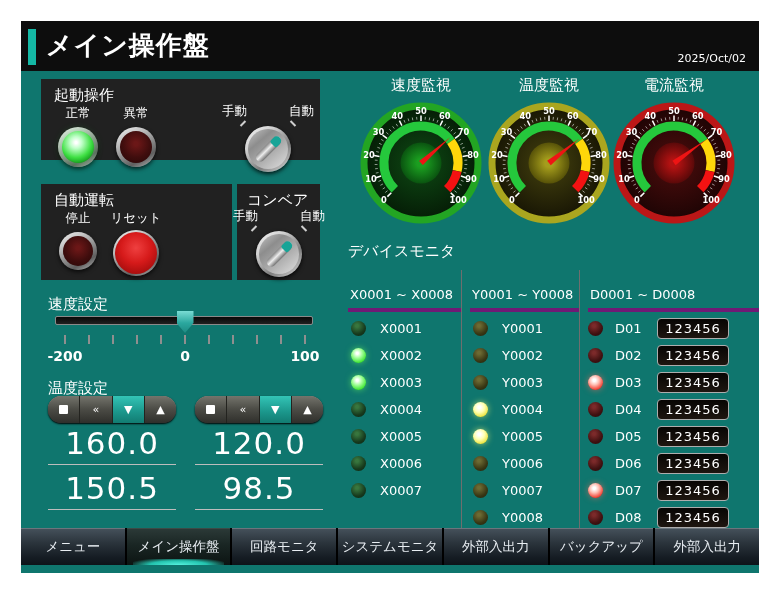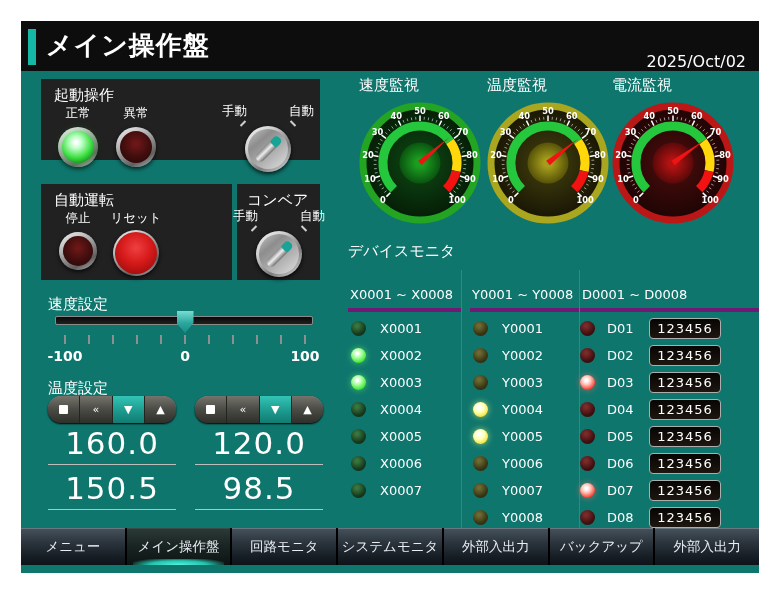--- a/index.html
+++ b/index.html
@@ -5,21 +5,21 @@
   html,body{margin:0;padding:0;background:#fff;}
   *{box-sizing:border-box;}
   .page{position:relative;width:780px;height:592px;background:#fff;overflow:hidden;
         font-family:"DejaVu Sans","Liberation Sans",sans-serif;}
   .app{position:absolute;left:21px;top:21px;width:738px;height:552px;background:#0f766e;overflow:hidden;}
 
   
   .hdr{position:absolute;left:0;top:0;width:100%;height:50px;background:#0d0d0d;}
   .accent{position:absolute;left:7px;top:8px;width:8px;height:36px;background:#14b8a5;}
   .title{position:absolute;left:25px;top:7px;font-size:26px;font-weight:bold;color:#fff;letter-spacing:1px;}
-  .date{position:absolute;right:13px;top:31px;font-size:16px;color:#fff;}
+  .date{position:absolute;right:13px;top:31px;font-size:11px;color:#fff;}
 
   
   .panel{position:absolute;background:#212121;}
   .p-start{left:20px;top:58px;width:279px;height:81px;}
   .p-auto{left:20px;top:163px;width:191px;height:96px;}
   .p-conv{left:216px;top:163px;width:83px;height:96px;}
   .ptitle{position:absolute;left:13px;top:7px;font-size:15px;color:#fff;}
   .p-conv .ptitle{left:10px;}
 
   .lamp-row{position:absolute;left:8px;top:26px;display:flex;}
@@ -61,30 +61,30 @@
              box-shadow:inset 0 1px 0 #9a9a94,0 1px 2px #000;background:#333;}
   .tbtn{flex:1;display:flex;align-items:center;justify-content:center;background:linear-gradient(#74746c 0%,#4c4c46 48%,#2f2f2b 100%);border-right:1px solid #23231f;color:#fff;}
   .tbtn:last-child{border-right:none;}
   .tbtn.active{background:linear-gradient(#33c4b6 0%,#1b968b 60%,#127c72 100%);}
   .tbtn .sq{width:9px;height:9px;background:#fff;border-radius:1px;}
   .tbtn .gl{font-size:11px;line-height:1;}
   .val{position:absolute;width:128px;height:40px;font-size:31px;color:#fff;text-align:center;line-height:36px;
        border-bottom:1px solid #bdbdbd;letter-spacing:1px;}
 
   
-  .gwrap{position:absolute;width:124px;text-align:left;top:55px;}
+  .gwrap{position:absolute;width:124px;text-align:center;top:55px;}
   .gtitle{font-size:15px;color:#fff;margin-bottom:7px;}
 
   
   .mon{position:absolute;left:327px;top:221px;width:412px;color:#fff;}
   .mon-title{font-size:15px;margin-bottom:9px;}
   .mon-cols{display:flex;}
   .mon-col{width:113px;}
   .mon-col.c-y{width:118px;border-left:1px solid #6e6e6e;padding-left:8px;}
-  .mon-col.c-d{width:181px;border-left:1px solid #6e6e6e;}
+  .mon-col.c-d{width:181px;border-left:1px solid #6e6e6e;padding-left:8px;}
   .mon-head{font-size:13px;border-bottom:4px solid #701a75;padding:1px 0 6px 2px;white-space:nowrap;margin-top:16px;}
   .mon-rows{margin-top:3px;}
   .mon-row{height:27px;display:flex;align-items:center;}
   .dl{width:15px;height:15px;border-radius:50%;margin-left:3px;flex:none;}
   .c-d .dl{margin-left:0;}
   .dl.green-off{background:radial-gradient(circle at 40% 32%,#38763e 10%,#173a1d 60%,#0b2110 100%);}
   .dl.green-on{background:radial-gradient(circle at 42% 35%,#ffffff 8%,#a8ffa0 35%,#47e83a 70%,#1d9a12 100%);box-shadow:0 0 6px rgba(110,255,90,.6);}
   .dl.yellow-off{background:radial-gradient(circle at 40% 32%,#6d6a33 10%,#393714 60%,#201f0a 100%);}
   .dl.yellow-on{background:radial-gradient(circle at 42% 35%,#ffffff 10%,#ffffb0 40%,#ebe33c 75%,#a29a12 100%);box-shadow:0 0 6px rgba(255,255,110,.6);}
   .dl.red-off{background:radial-gradient(circle at 40% 32%,#7c2a2a 10%,#401111 60%,#260808 100%);}
@@ -196,21 +196,21 @@
         <i></i>
         <i></i>
         <i></i>
         <i></i>
         <i></i>
         <i></i>
         <i></i>
         <i></i>
       </div>
     <div id="sl-labels">
-        <span class="sl-lab" style="left: 14px;">-100</span>
+        <span class="sl-lab" style="left: 14px;">-200</span>
         <span class="sl-lab" style="left: 134px;">0</span>
         <span class="sl-lab" style="left: 254px;">100</span>
       </div>
 
     <div class="sec-label" style="left:27px;top:358px;">温度設定</div>
     <div class="btn-group" id="tg0" style="left:27px;top:375px;">
         <div class="tbtn">
           <span class="sq"></span>
         </div>
         <div class="tbtn">

